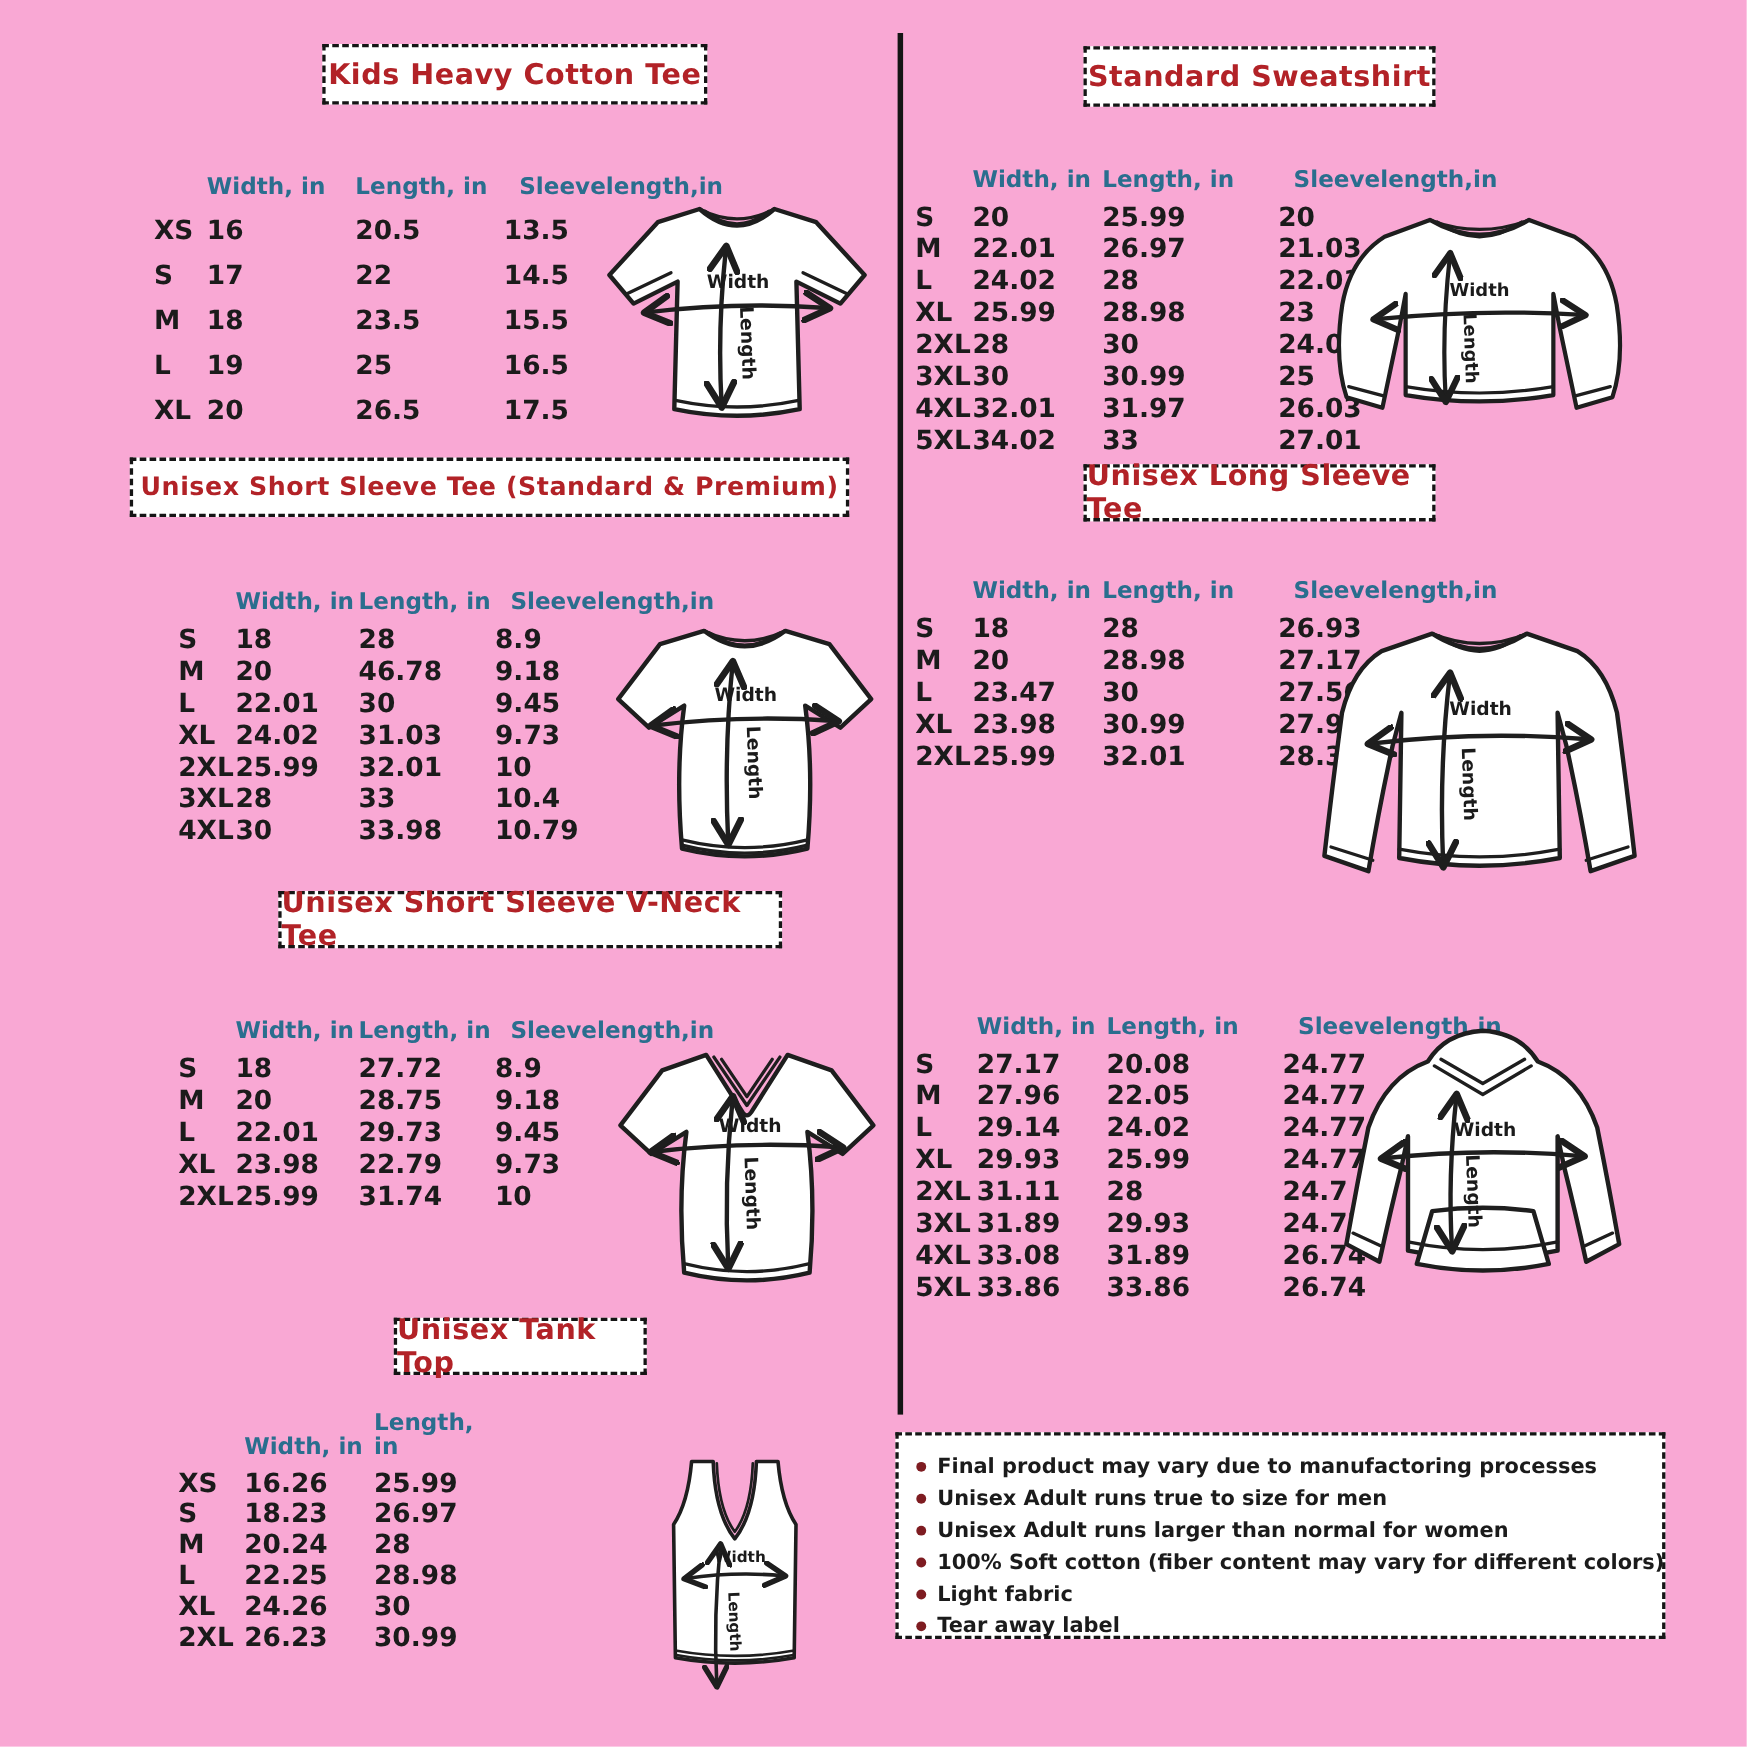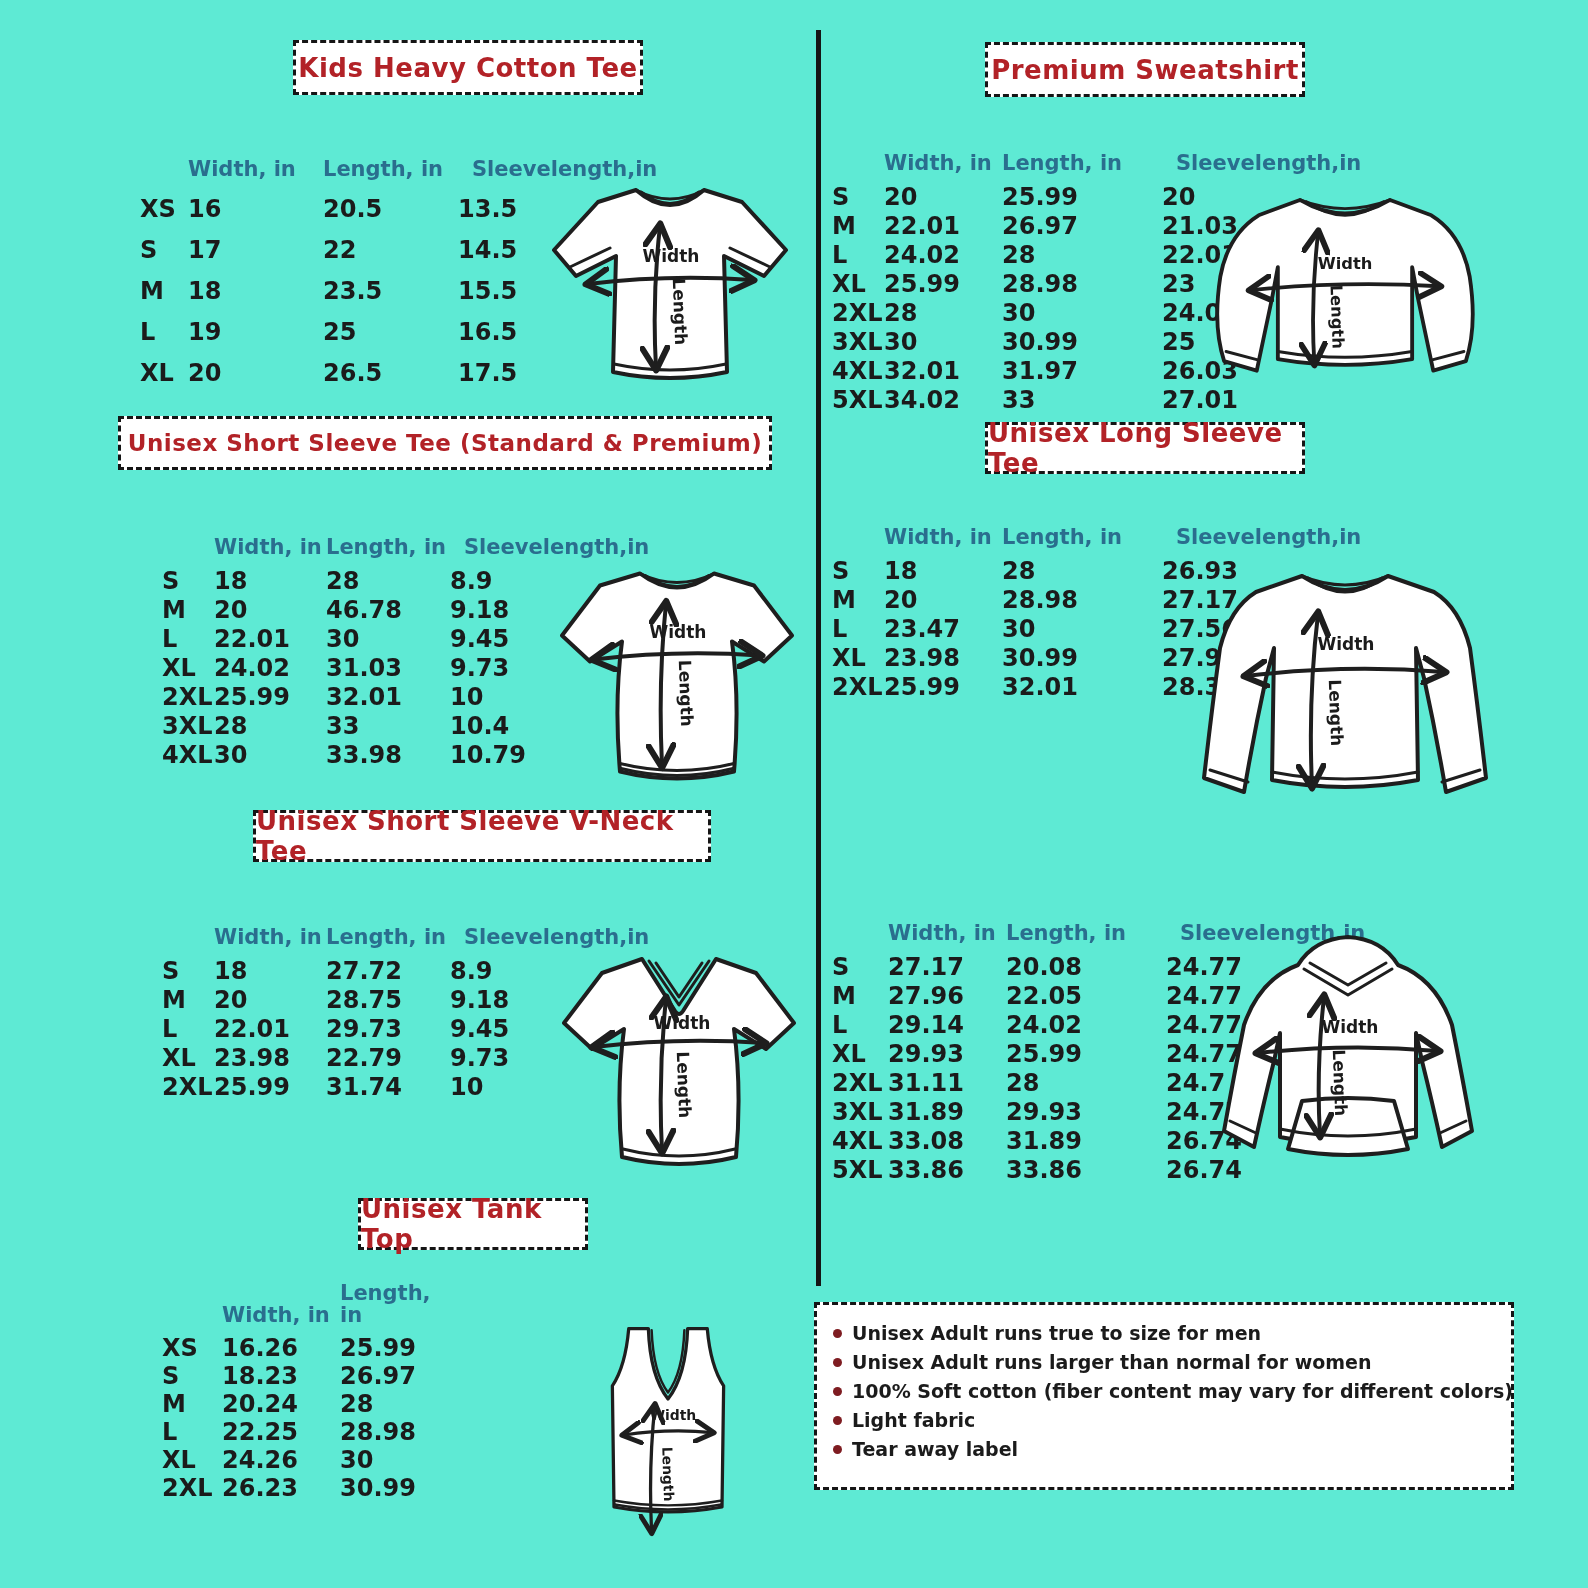--- a/index.html
+++ b/index.html
@@ -1,16 +1,16 @@
 <!DOCTYPE html>
 <html><head>
 <meta charset="utf-8">
 <style>
   html,body{margin:0;padding:0;background:#fff;}
-  #canvas{position:relative;width:1588px;height:1588px;background:#5eead4;overflow:hidden;
+  #canvas{position:relative;width:1588px;height:1588px;background:#f9a8d4;overflow:hidden;
           font-family:"DejaVu Sans",sans-serif;color:#1b1b1b;}
   .title-box{position:absolute;border:3px dashed #151515;display:flex;align-items:center;justify-content:center;
              color:#b22227;font-weight:bold;letter-spacing:.5px;background:#fff;box-sizing:border-box;}
   .t27{font-size:26px;} .t24{font-size:23px;}
   .divider{position:absolute;background:#151515;}
   .size-table{position:absolute;}
   .thead{display:grid;grid-template-columns:var(--cols);align-items:end;min-height:78px;}
   .no-sleeve .thead{min-height:56px;}
   .h{color:#2a6e8e;font-weight:bold;font-size:21px;line-height:1.05;padding-left:2px;}
   .sleeve-h{display:flex;}
@@ -98,21 +98,21 @@
     <path class="detail" d="M74,202 Q130,214 186,202"></path>
     <path class="detail" d="M30,105 L70,86"></path>
     <path class="detail" d="M230,105 L190,86"></path>
     <path class="arrow" d="M48,122 Q130,112 212,118" marker-start="url(#ah)" marker-end="url(#ah)"></path>
     <path class="arrow" d="M120,64 Q112,135 116,206" marker-start="url(#ah)" marker-end="url(#ah)"></path>
     <text x="131" y="100" text-anchor="middle">Width</text>
     <text x="134" y="150" text-anchor="middle" transform="rotate(88 134 150)">Length</text>
   </svg>
 
   <div class="title-box t27" style="left:985px;top:42px;width:320px;height:55px;">
-    <span>Premium Sweatshirt</span>
+    <span>Standard Sweatshirt</span>
   </div>
   <div class="size-table" style="left:830px;top:96px;--cols:52px 118px 160px 110px;--rh:29px;">
     <div class="thead">
       <span class="h"></span>
       <span class="h">Width, in</span>
       <span class="h">Length, in</span>
       <span class="h sleeve-h">
         <span>Sleeve</span>
         <span>length,in</span>
       </span>
@@ -490,20 +490,23 @@
     <path class="detail" d="M44,230 Q110,242 176,230"></path>
     <path class="detail" d="M45,235 Q110,247 175,235"></path>
     <path class="arrow" d="M56,150 Q110,142 164,147" marker-start="url(#ah)" marker-end="url(#ah)"></path>
     <path class="arrow" d="M94,114 Q86,190 90,268" marker-start="url(#ah)" marker-end="url(#ah)"></path>
     <text x="116" y="132" text-anchor="middle">Width</text>
     <text x="104" y="198" text-anchor="middle" transform="rotate(88 104 198)">Length</text>
   </svg>
 
   <div class="notes-box" style="left:814px;top:1302px;width:700px;height:188px;">
       <div class="trow">
+        <span class="td c0">Final product may vary due to manufactoring processes</span>
+      </div>
+      <div class="trow">
         <span class="td c0">Unisex Adult runs true to size for men</span>
       </div>
       <div class="trow">
         <span class="td c0">Unisex Adult runs larger than normal for women</span>
       </div>
       <div class="trow">
         <span class="td c0">100% Soft cotton (fiber content may vary for different colors)</span>
       </div>
       <div class="trow">
         <span class="td c0">Light fabric</span>

